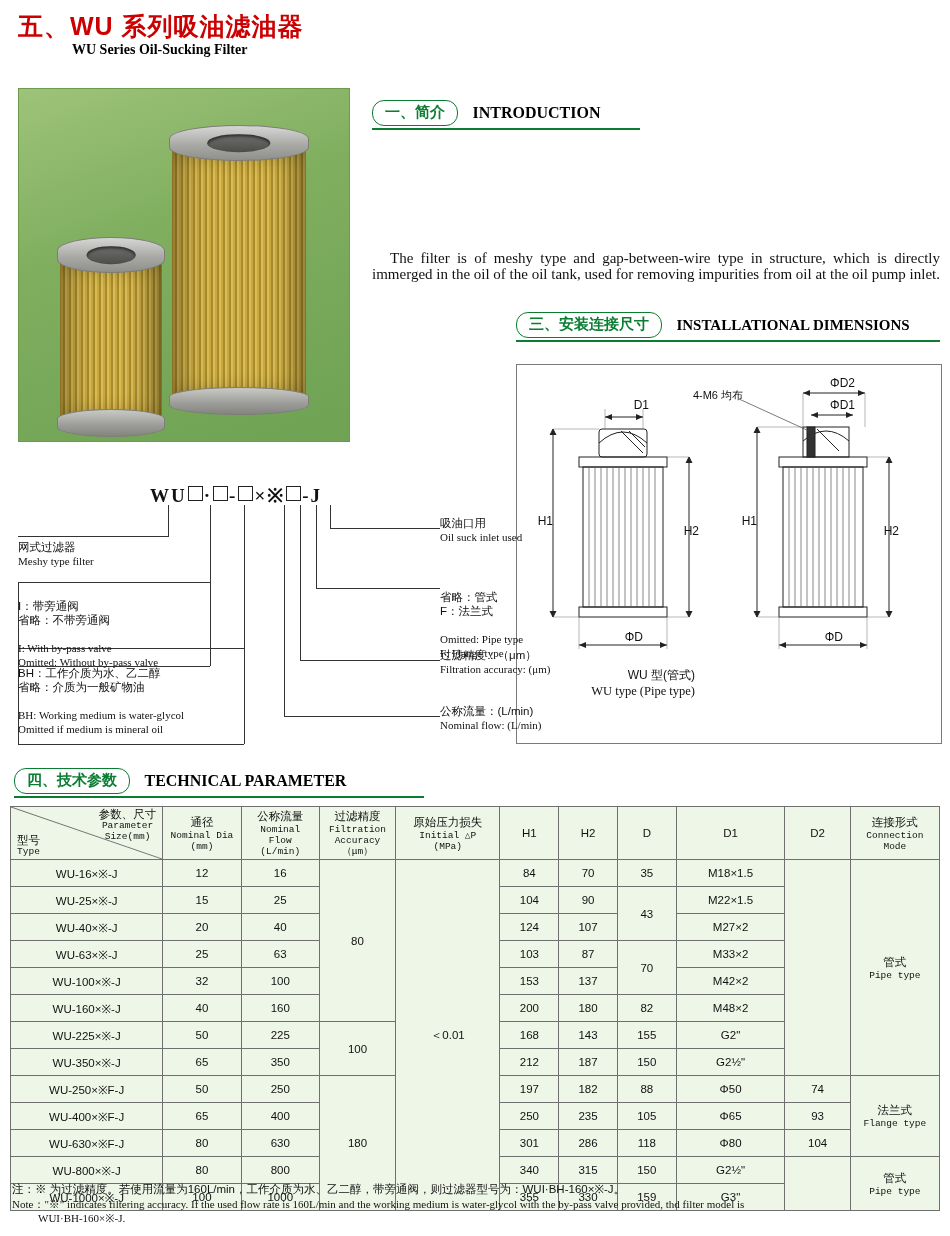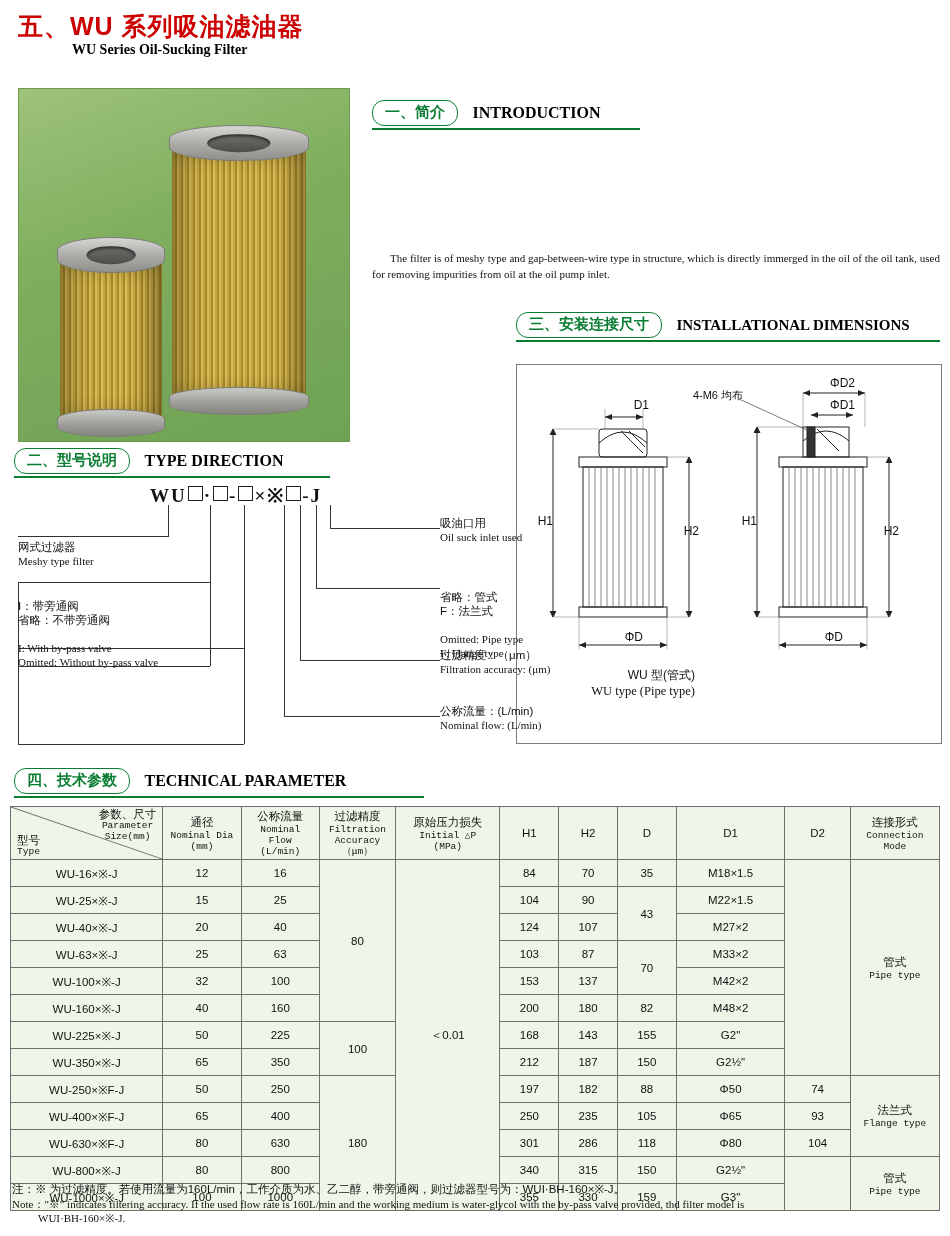--- a/index.html
+++ b/index.html
@@ -89,21 +89,21 @@
   
   .intro-cn{
     position:absolute;left:372px;top:150px;width:568px;
     font-family:"Liberation Sans", sans-serif;
     font-size:13.5px;line-height:22px;color:#111;text-align:justify;
     text-indent:28px;
   }
   .intro-en{
     position:absolute;left:372px;top:250px;width:568px;
     font-family:"Liberation Serif", serif;
-    font-size:11px;line-height:16px;color:#111;text-align:justify;
+    font-size:15px;line-height:16px;color:#111;text-align:justify;
     text-indent:18px;
   }
 
   
   .model-code{
     position:absolute;left:150px;top:482px;
     font-family:"Liberation Serif", serif;font-weight:bold;font-size:19px;
     letter-spacing:2px;
   }
   .model-code .box{
@@ -322,25 +322,20 @@
     <div class="dim-cap" style="left:218px;top:148px;width:22px;">H1</div>
     <div class="dim-cap" style="left:360px;top:158px;width:22px;">H2</div>
     <div class="dim-cap" style="left:286px;top:264px;width:40px;">ΦD</div>
 
     <div class="dim-cap" style="left:38px;top:302px;width:140px;">
       <span>WU 型(管式)</span><br>
       <span class="en">WU type (Pipe type)</span>
     </div>
   </div>
 
-  <div class="sec" style="left:14px;top:448px;width:316px;">
-    <span class="pill">二、型号说明</span>
-    <span class="en">TYPE DIRECTION</span>
-    <span class="rule"></span>
-  </div>
 
   <div class="model-code">
     <span>WU</span><span class="box"></span><span>·</span><span class="box"></span><span>-</span><span class="box"></span><span>×</span><span>※</span><span class="box"></span><span>-J</span>
   </div>
 
   <div class="leader" style="left:18px;top:536px;width:150px;height:1px;"></div>
   <div class="leader" style="left:168px;top:505px;width:1px;height:32px;"></div>
 
   <div class="leader" style="left:18px;top:582px;width:192px;height:1px;"></div>
   <div class="leader" style="left:210px;top:505px;width:1px;height:78px;"></div>
@@ -371,20 +366,26 @@
     <span class="en">Meshy type filter</span>
   </div>
 
   <div class="lbl" style="left:18px;top:585px;white-space:pre-line;">
     <span>I：带旁通阀
 省略：不带旁通阀</span><br>
     <span class="en" style="white-space:pre-line;">I: With by-pass valve
 Omitted: Without by-pass valve</span>
   </div>
 
+  <div class="lbl" style="left:18px;top:652px;white-space:pre-line;">
+    <span>BH：工作介质为水、乙二醇
+省略：介质为一般矿物油</span><br>
+    <span class="en" style="white-space:pre-line;">BH: Working medium is water-glycol
+Omitted if medium is mineral oil</span>
+  </div>
 
   <div class="lbl" style="left:440px;top:516px;">
     <span>吸油口用</span><br>
     <span class="en">Oil suck inlet used</span>
   </div>
 
   <div class="lbl" style="left:440px;top:576px;white-space:pre-line;">
     <span>省略：管式
 F：法兰式</span><br>
     <span class="en" style="white-space:pre-line;">Omitted: Pipe type

